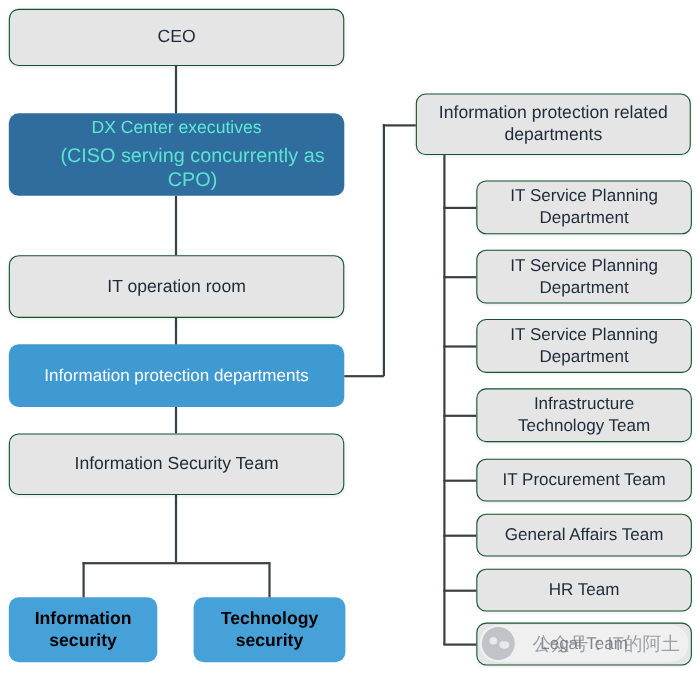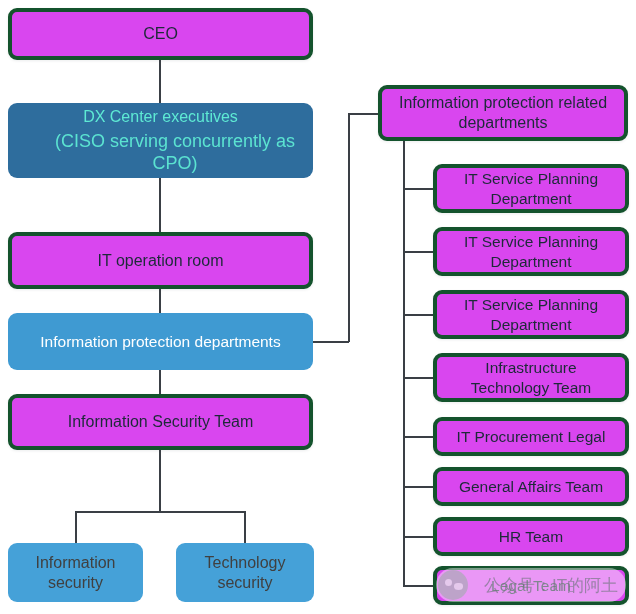--- a/index.html
+++ b/index.html
@@ -10,26 +10,26 @@
   }
   #canvas{position:relative;width:636px;height:614px;overflow:hidden;background:#fff;}
 
   .box{
     position:absolute;border-radius:9px;
     display:flex;flex-direction:column;align-items:center;justify-content:center;
     text-align:center;font-size:16px;color:#1d2a38;line-height:1.25;
     box-sizing:border-box;padding:4px 12px;
   }
   .white{
-    background:#d946ef;border:4px solid #14532d;
+    background:#e5e5e5;border:1px solid #14532d;
     box-shadow:0 1px 3px rgba(16,24,40,.08);
   }
   .dark-blue{background:#2e6d9d;color:#5eead4;border:none;}
   .mid-blue{background:#3f9ad2;color:#ffffff;border:none;}
-  .light-blue{background:#45a1d8;color:#404040;border:none;}
+  .light-blue{background:#45a1d8;color:#000000;border:none;font-weight:bold;}
 
   .dx-title{font-size:16px;}
   .dx-sub{font-size:18px;margin-top:3px;opacity:.95;margin-left:29px;}
 
   .child{font-size:15.5px;}
 
   .line{position:absolute;background:#3a3f45;}
   .hline{height:1.5px;}
   .vline{width:1.5px;}
 
@@ -77,21 +77,21 @@
   <div class="box white" style="left:378px;top:85px;width:250px;height:56px">Information protection related departments</div>
 
   <div class="box white child" style="left:433px;top:164px;width:196px;height:49px">IT Service Planning Department</div>
 
   <div class="box white child" style="left:433px;top:227px;width:196px;height:49px">IT Service Planning Department</div>
 
   <div class="box white child" style="left:433px;top:290px;width:196px;height:49px">IT Service Planning Department</div>
 
   <div class="box white child" style="left:433px;top:353px;width:196px;height:49px">Infrastructure Technology Team</div>
 
-  <div class="box white child" style="left:433px;top:417px;width:196px;height:39px">IT Procurement Legal</div>
+  <div class="box white child" style="left:433px;top:417px;width:196px;height:39px">IT Procurement Team</div>
 
   <div class="box white child" style="left:433px;top:467px;width:196px;height:39px">General Affairs Team</div>
 
   <div class="box white child" style="left:433px;top:517px;width:196px;height:39px">HR Team</div>
 
   <div class="box white child" style="left:433px;top:566px;width:196px;height:39px">Legal Team</div>
 
   <div class="line vline" style="left:159px;top:60px;height:43px"></div>
   <div class="line vline" style="left:159px;top:178px;height:54px"></div>
   <div class="line vline" style="left:159px;top:289px;height:24px"></div>

